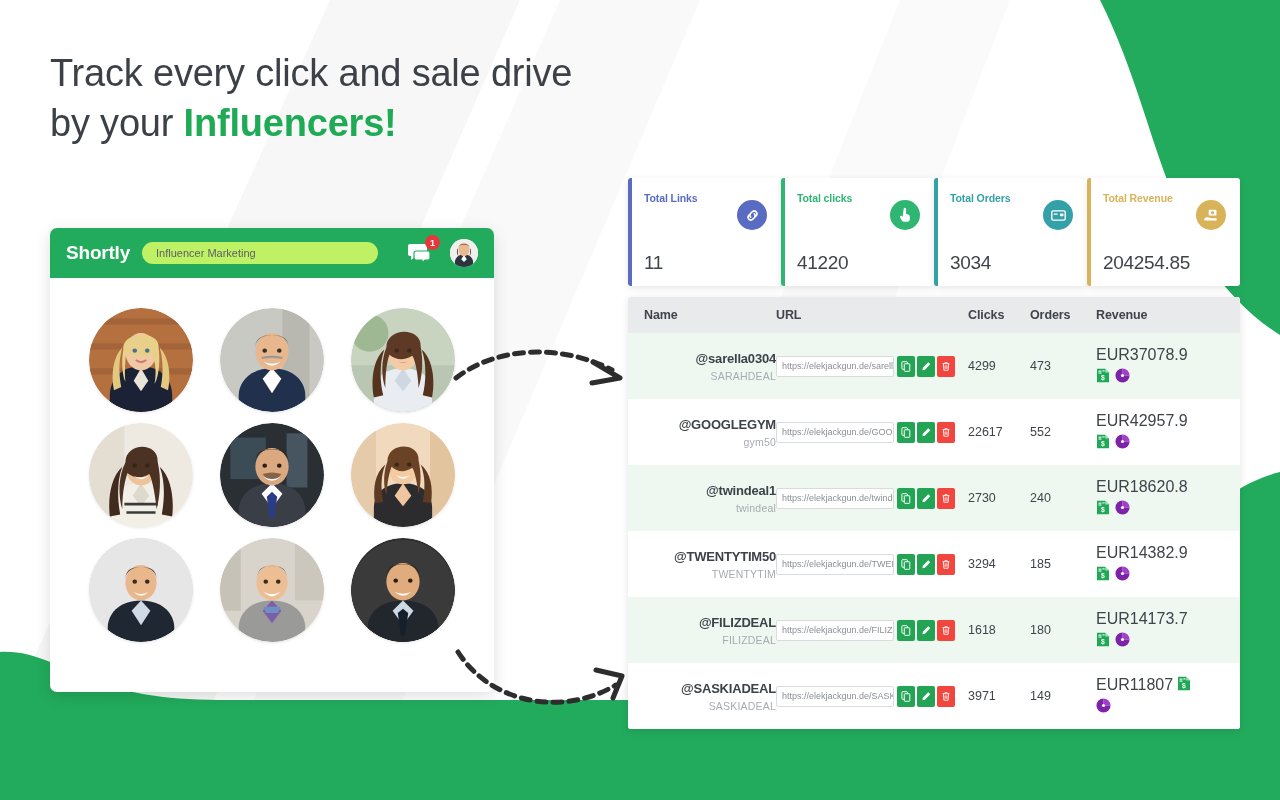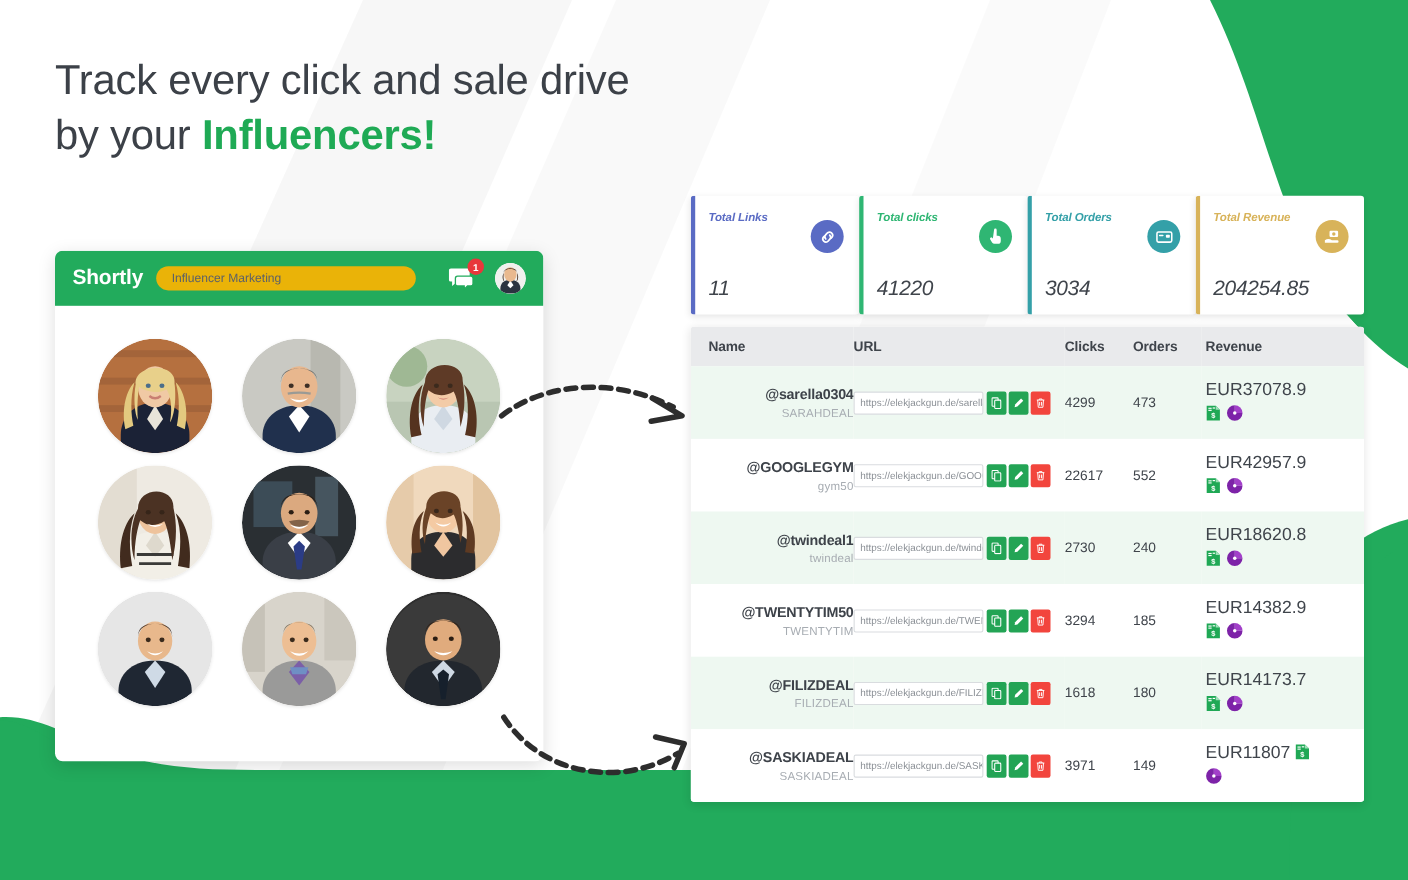--- a/index.html
+++ b/index.html
@@ -53,21 +53,21 @@
   .app-logo {
     color: #ffffff;
     font-size: 19px;
     font-weight: 700;
     letter-spacing: -0.2px;
     flex: 0 0 auto;
   }
   .app-search {
     flex: 1 1 auto;
     height: 22px;
-    background: #eab308;
+    background: #bef264;
     border-radius: 12px;
     display: flex;
     align-items: center;
     padding: 0 12px;
     max-width: 212px;
   }
   .app-search input {
     border: 0; outline: 0;
     width: 100%;
     font-family: "Liberation Sans", sans-serif;
@@ -117,21 +117,20 @@
 
   
   .dash {
     position: absolute;
     left: 628px; top: 178px;
     width: 612px; height: 542px;
   }
   .cards {
     display: flex;
     height: 108px;
-    font-style: italic;
   }
   .card {
     flex: 1 1 0;
     background: #ffffff;
     border-radius: 3px;
     box-shadow: 0 2px 7px rgba(0,0,0,0.10);
     position: relative;
     padding: 14px 14px 0 16px;
     box-sizing: border-box;
     overflow: hidden;

